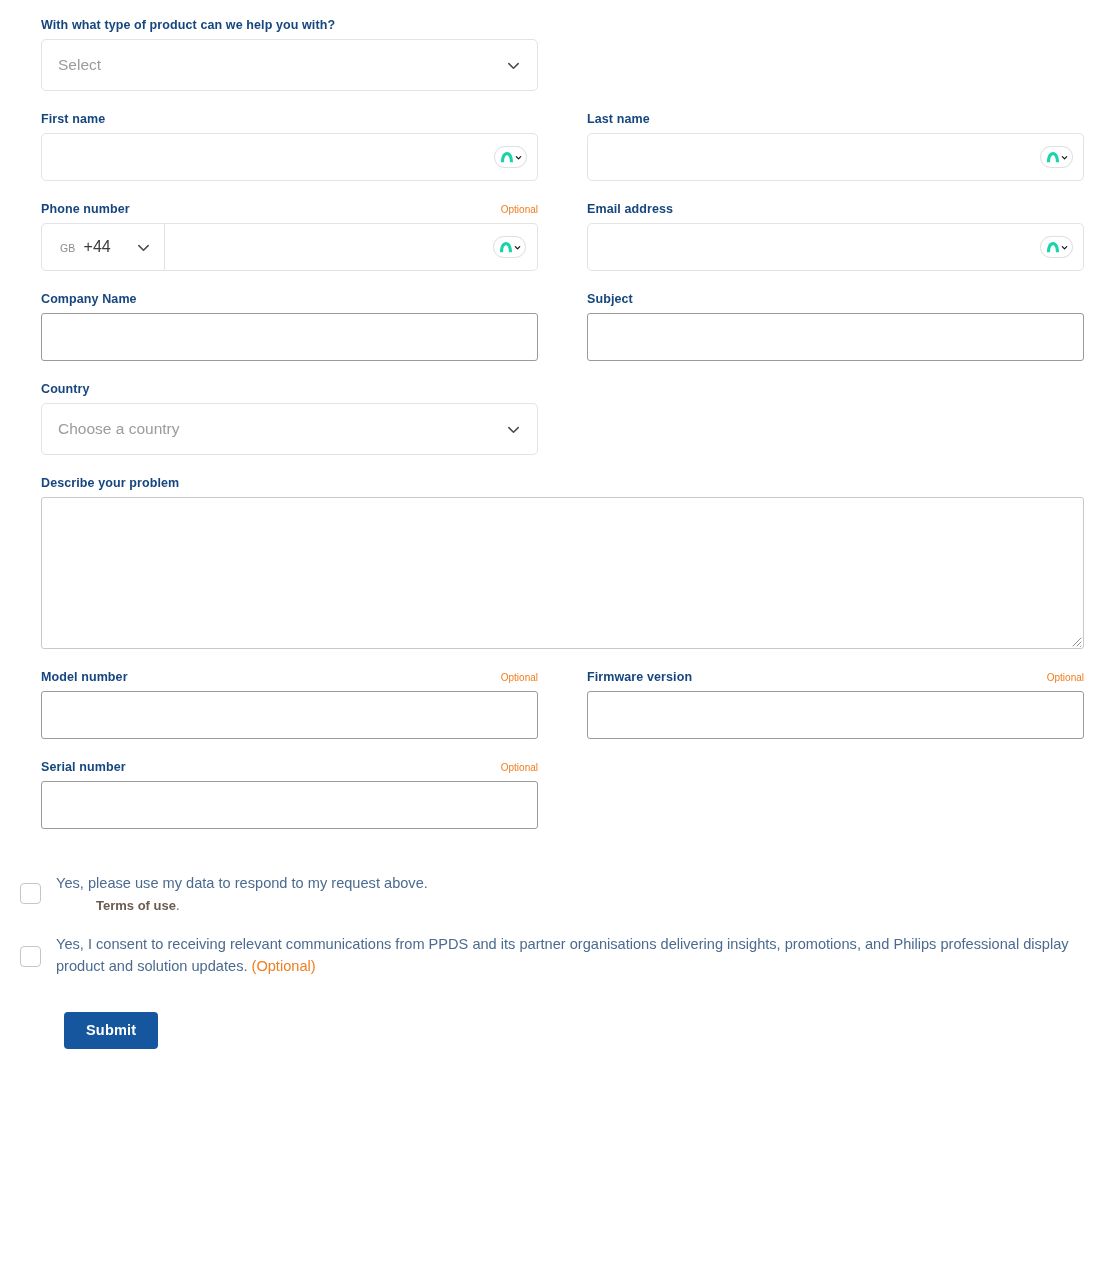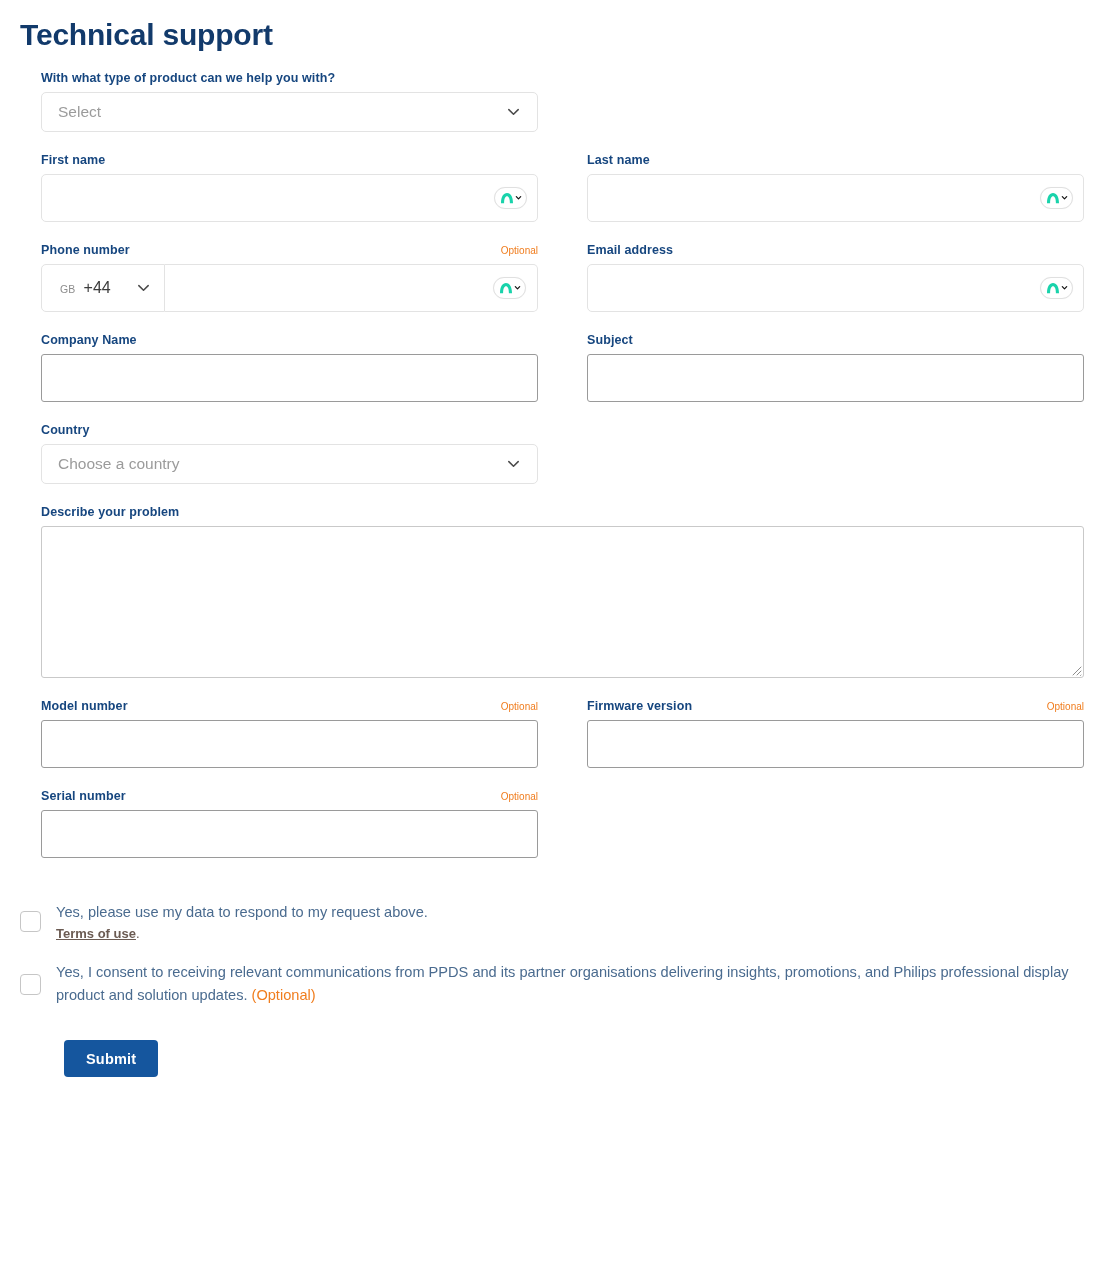--- a/index.html
+++ b/index.html
@@ -95,21 +95,21 @@
     font-family: "Liberation Sans", sans-serif;
     color: #333;
     padding: 0 14px;
     outline: none;
   }
   .soft-input::placeholder, .hard-input::placeholder { color: #9b9b9b; }
 
   
   .select-box {
     width: 100%;
-    height: 40px;
+    height: 52px;
     border: 1px solid #e3e3e3;
     border-radius: 5px;
     background: #fff;
     display: flex;
     align-items: center;
     justify-content: space-between;
     padding: 0 16px;
     cursor: pointer;
   }
   .select-placeholder {
@@ -224,24 +224,24 @@
     margin-top: 2px;
     cursor: pointer;
   }
   .consent-text {
     font-size: 14.6px;
     line-height: 1.55;
     color: #4a6b8f;
   }
   .terms-link {
     color: #6b5b52;
-    text-decoration: underline;
     font-weight: bold;
     font-size: 13px;
     cursor: pointer;
+    margin-left: 40px;
   }
   .terms-line { margin-top: 3px; color: #6b5b52; font-size: 13px; }
   .inline-optional { color: #f07d1e; }
 
   
   .submit-btn {
     margin-top: 14px;
     background: #15569e;
     color: #ffffff;
     border: none;
@@ -254,21 +254,20 @@
     cursor: pointer;
     letter-spacing: .2px;
     margin-left: 44px;
   }
 </style>
 </head>
 <body>
 
 <div class="page">
 
-  <h1 class="page-title">Technical support</h1>
 
   
   <div class="row">
     <div class="col">
       <div class="field">
         <div class="label-row">
           <span class="field-label">With what type of product can we help you with?</span>
         </div>
         <div class="select-box">
           <span class="select-placeholder">Select</span>

